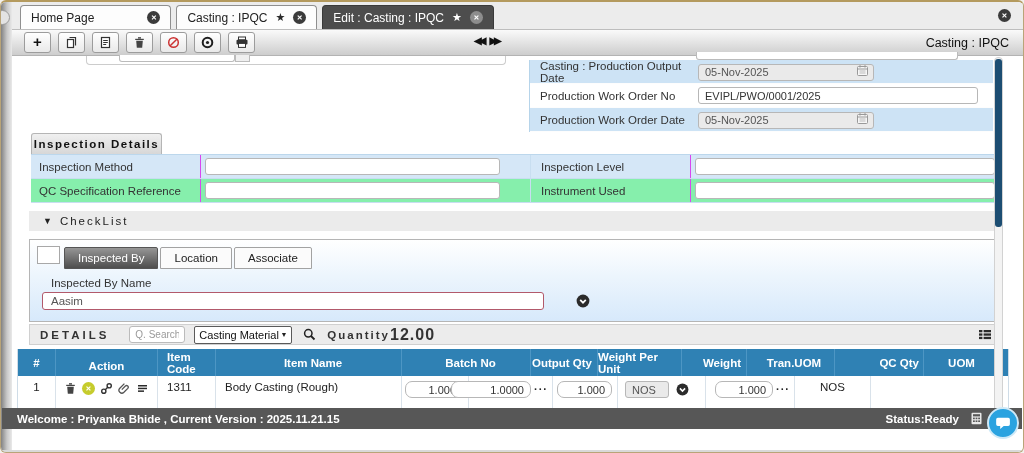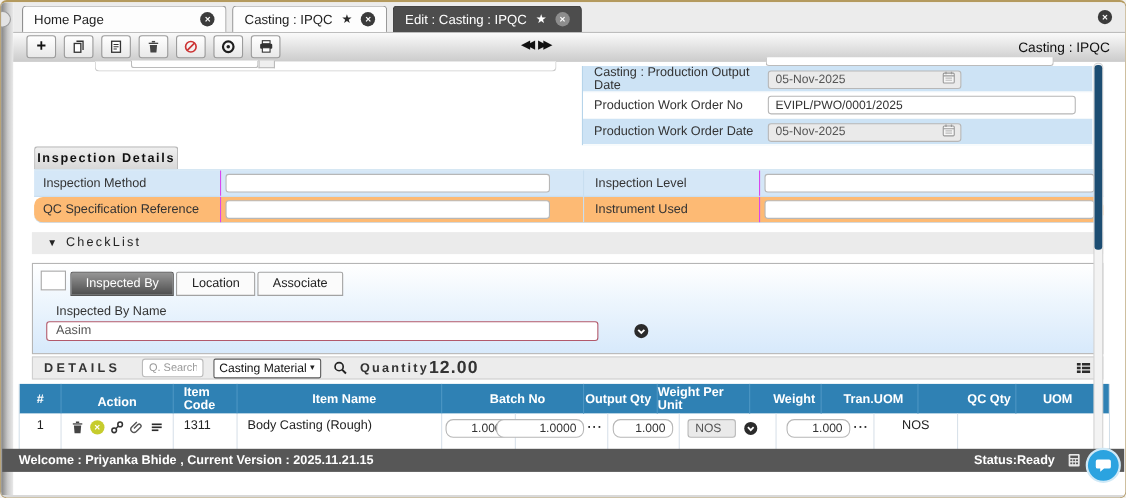--- a/index.html
+++ b/index.html
@@ -13,21 +13,21 @@
   .rail-knob { position:absolute; left:-6px; top:8px; width:15px; height:15px; border-radius:50%;
     background:#e3e3e3; border:1px solid #9a9a9a; z-index:3; }
 
   
   .tabbar { position:absolute; left:11px; top:0; right:0; height:28px; background:#ececec;
     border-bottom:1px solid #bdbdbd; display:flex; align-items:flex-end; padding-left:8px; }
   .tab { display:flex; align-items:center; height:24px; padding:0 10px; margin-right:5px;
     background:#fdfdfd; border:1px solid #8f8f8f; border-bottom:none; border-radius:4px 4px 0 0;
     font-size:12px; color:#222; }
   .tab .lbl { margin-right:8px; white-space:nowrap; }
-  .tab.wide .lbl { margin-right:88px; }
+  .tab.wide .lbl { margin-right:53px; }
   .tab.active { background:#4d4d4d; color:#fff; border-color:#3a3a3a; }
   .star { font-size:11px; color:#2b2b2b; margin-right:8px; }
   .tab.active .star { color:#fff; }
   .circ-x { width:13px; height:13px; border-radius:50%; background:#3b3b3b; color:#fff;
     font-size:7px; font-weight:bold; display:flex; align-items:center; justify-content:center; flex:0 0 auto; }
   .tab.active .circ-x { background:#8d8d8d; }
   .tabbar-close { position:absolute; right:12px; top:7px; }
 
   
   .toolbar { position:absolute; left:11px; top:28px; right:0; height:26px;
@@ -66,21 +66,21 @@
   .cal { position:absolute; right:5px; top:2px; }
 
   
   .ins-tab { position:absolute; left:30px; top:131px; width:131px; height:21px;
     background:linear-gradient(#f0f0f0,#d7d7d7); border:1px solid #b5b5b5; border-bottom:none;
     border-radius:3px 3px 0 0; display:flex; align-items:center; justify-content:center;
     font-size:11.5px; font-weight:bold; letter-spacing:1.5px; color:#111; }
   .ins-grid { position:absolute; left:30px; top:152px; width:972px; border-top:1px solid #bcd7ec; }
   .ins-row { display:flex; align-items:center; height:24px; border-bottom:1px solid #c8def0; }
   .ins-row.r1 { background:#d5e7f7; }
-  .ins-row.r2 { background:#fdba74;border-radius:8px; }
+  .ins-row.r2 { background:#86efac; }
   .ins-label { width:170px; padding-left:8px; font-size:11.5px; color:#333; align-self:stretch;
     display:flex; align-items:center; border-right:1px solid #d946ef; }
   .ins-cell1 { width:330px; padding-left:4px; border-right:1px solid #c8def0; align-self:stretch;
     display:flex; align-items:center; }
   .ins-cell1 .inp { width:295px; }
   .ins-label.rgt { width:160px; padding-left:10px; }
   .ins-cell2 { flex:1; padding-left:4px; display:flex; align-items:center; }
   .ins-cell2 .inp { width:300px; }
 
   

